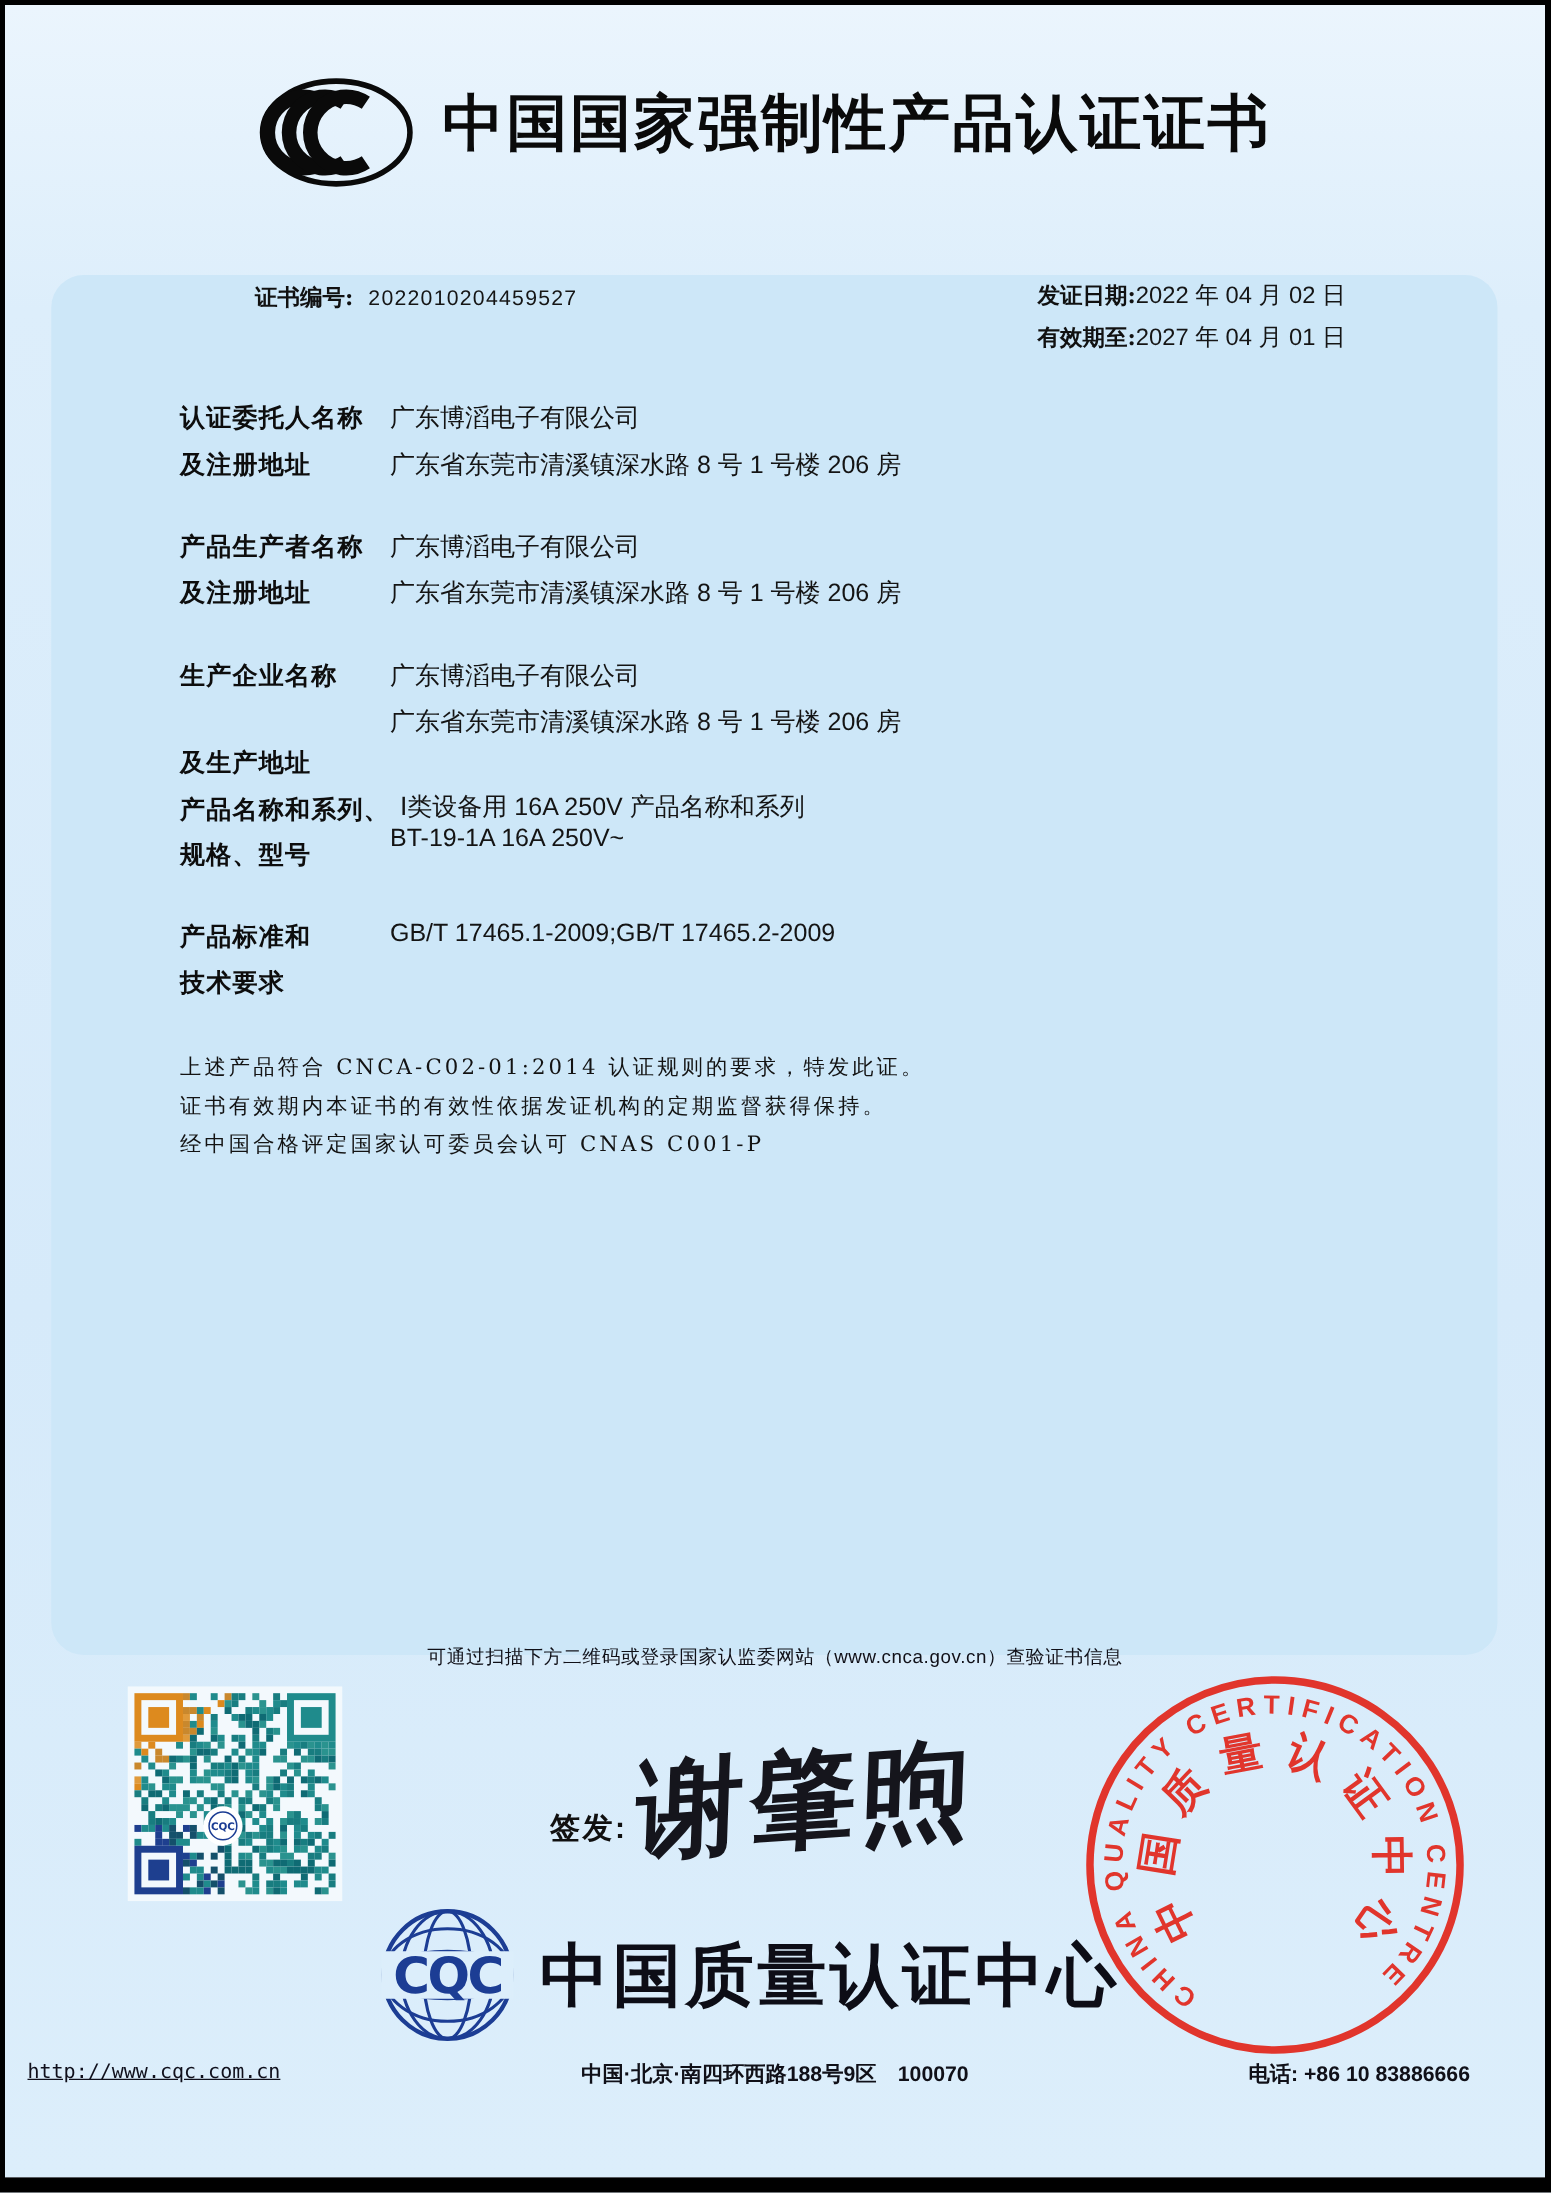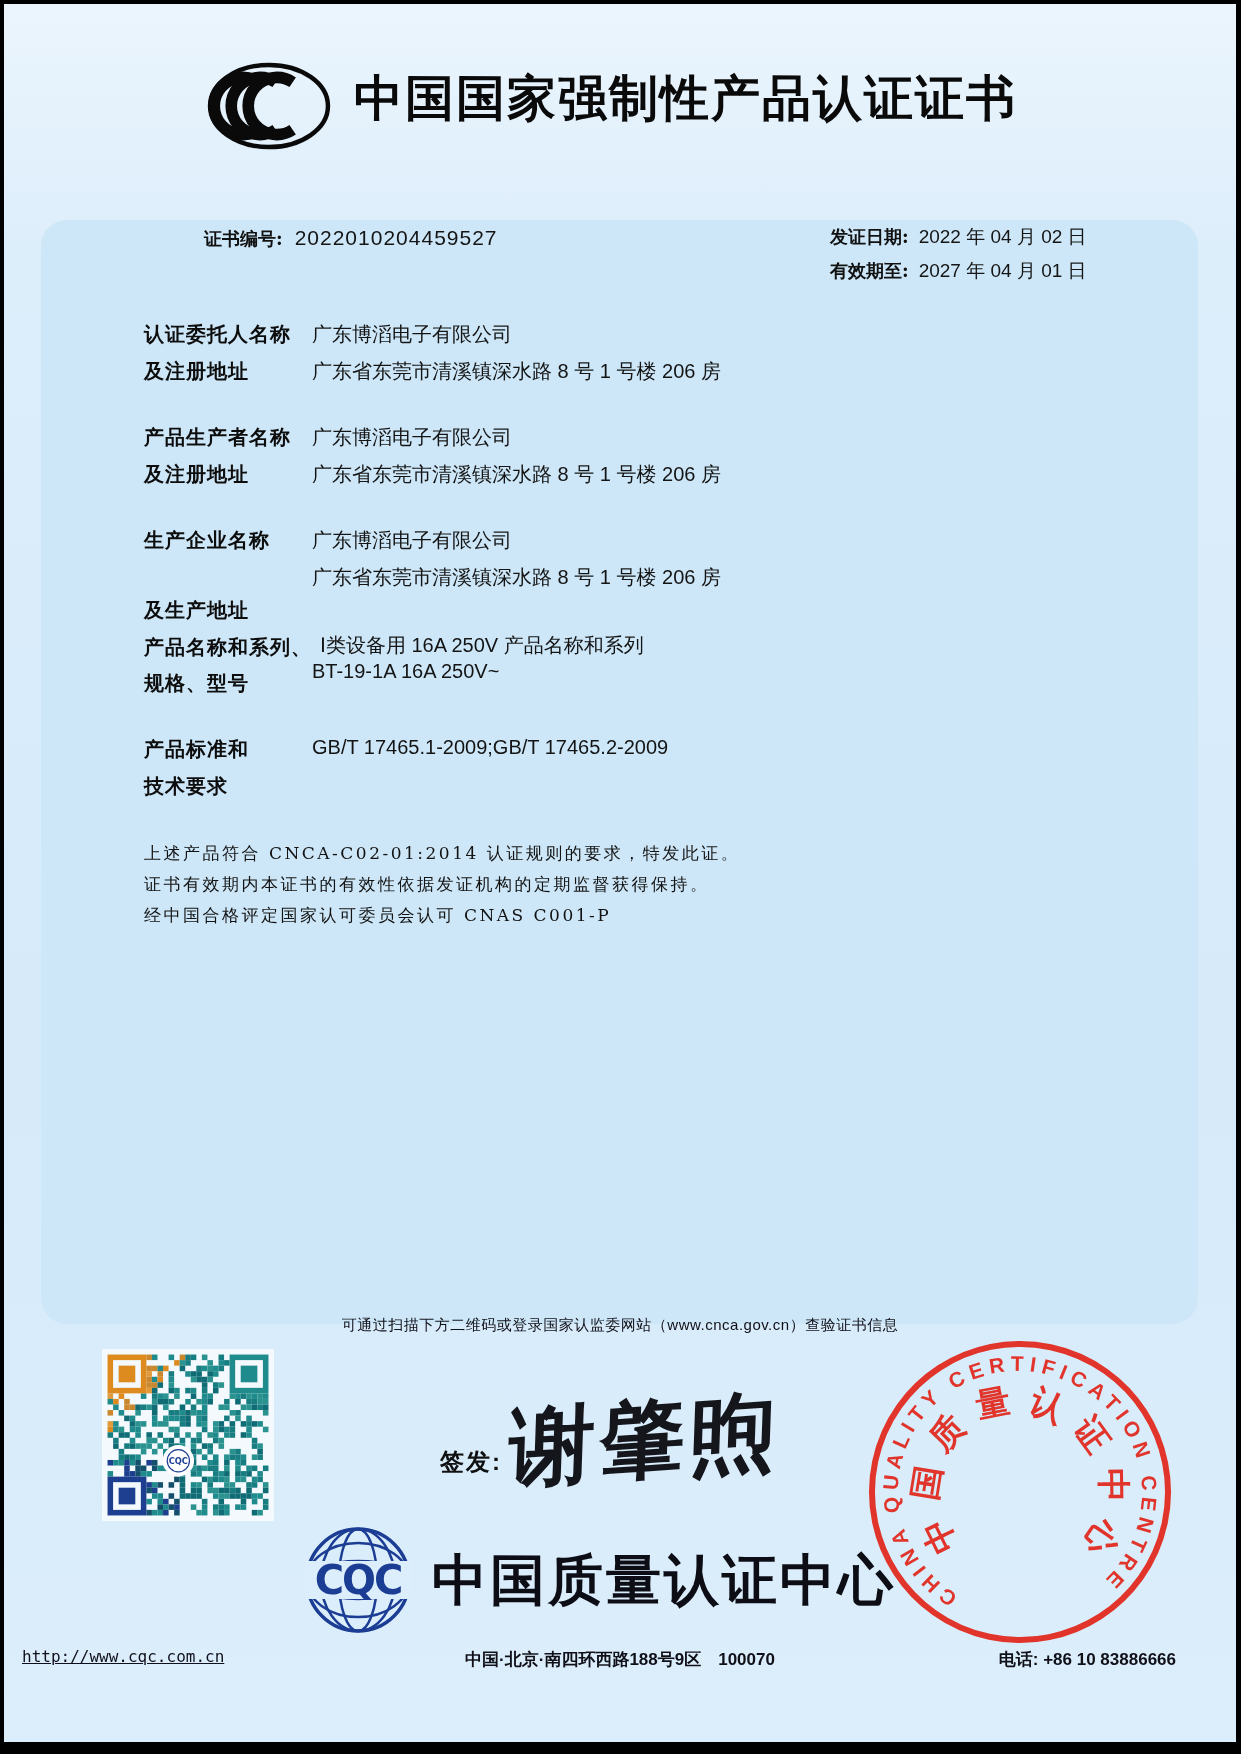--- a/index.html
+++ b/index.html
@@ -20,23 +20,23 @@
     position:absolute;left:37px;top:216px;width:1157px;height:1104px;
     background:#cde7f8;border-radius:26px;
   }
   .title{
     position:absolute;left:350px;top:62px;
     font-size:49px;font-weight:800;letter-spacing:2px;color:#0a0a0a;
     white-space:nowrap;
   }
   .certrow{position:absolute;left:200px;top:222px;display:flex;align-items:baseline;gap:12px;}
   .kailabel{font-family:"DejaVu Serif",serif;font-weight:bold;font-size:18px;color:#111;}
-  .certno{font-size:21px;letter-spacing:1px;color:#151515;}
+  .certno{font-size:17px;letter-spacing:1px;color:#151515;}
   .dates{position:absolute;left:826px;top:216px;line-height:34px;white-space:nowrap;}
-  .dates .row{display:flex;align-items:center;gap:10px;}
+  .dates .row{display:flex;align-items:center;}
   .dateval{font-size:19px;color:#151515;}
   .flabel{position:absolute;left:140px;font-size:20px;font-weight:bold;color:#0d0d0d;white-space:nowrap;letter-spacing:1px;}
   .fvalue{position:absolute;left:308px;font-size:20px;color:#141414;white-space:nowrap;}
   .stmt{position:absolute;left:140px;font-family:"DejaVu Serif",serif;font-size:17px;letter-spacing:2.5px;color:#131313;white-space:nowrap;}
   .qrnote{position:absolute;left:0;right:0;top:1312px;text-align:center;font-size:15px;color:#101018;letter-spacing:0.5px;}
   .signlabel{position:absolute;left:436px;top:1442px;font-size:24px;font-weight:bold;letter-spacing:2px;}
   .signature{
     position:absolute;left:505px;top:1378px;
     font-family:"DejaVu Serif",serif;font-size:86px;font-weight:bold;
     letter-spacing:4px;color:#15151c;

